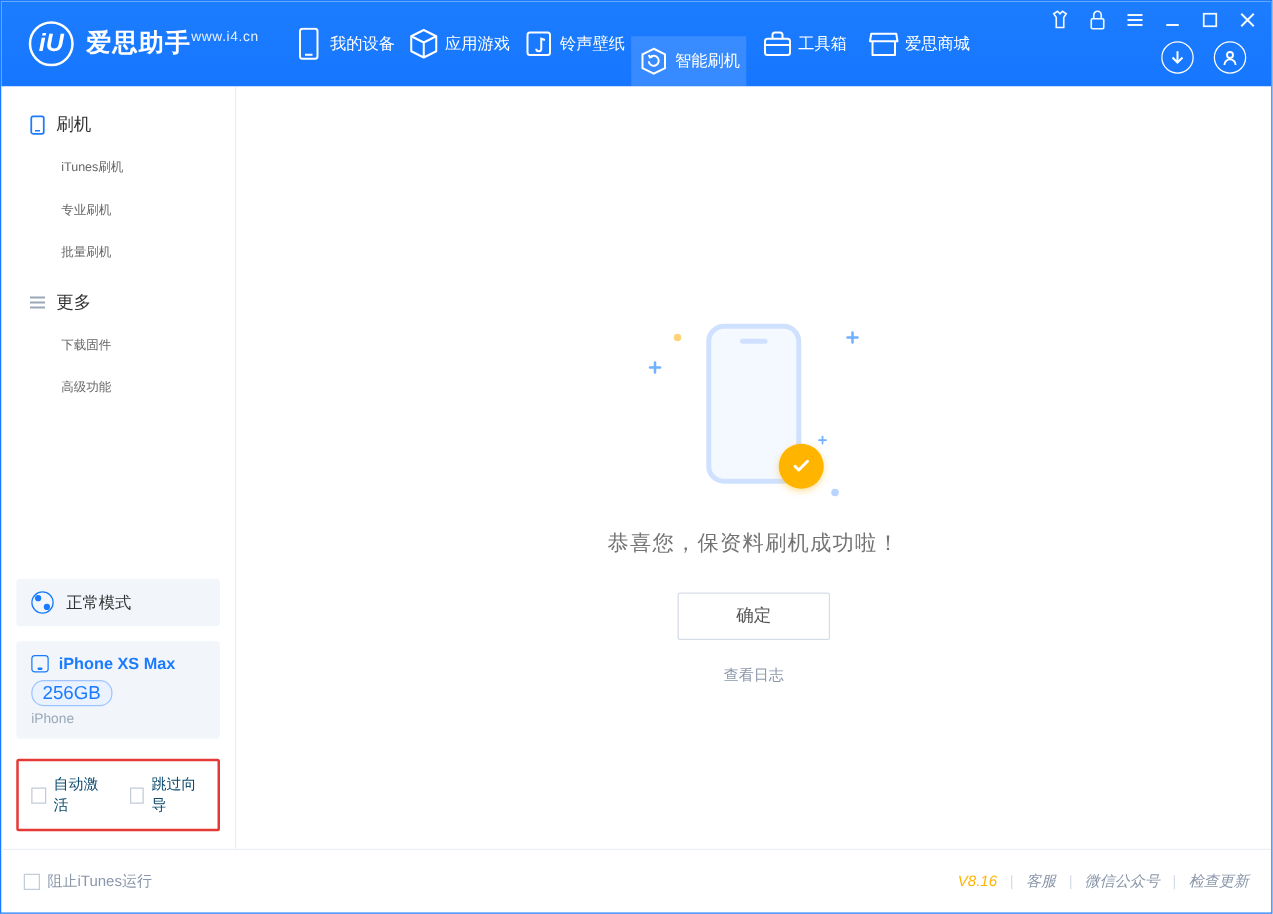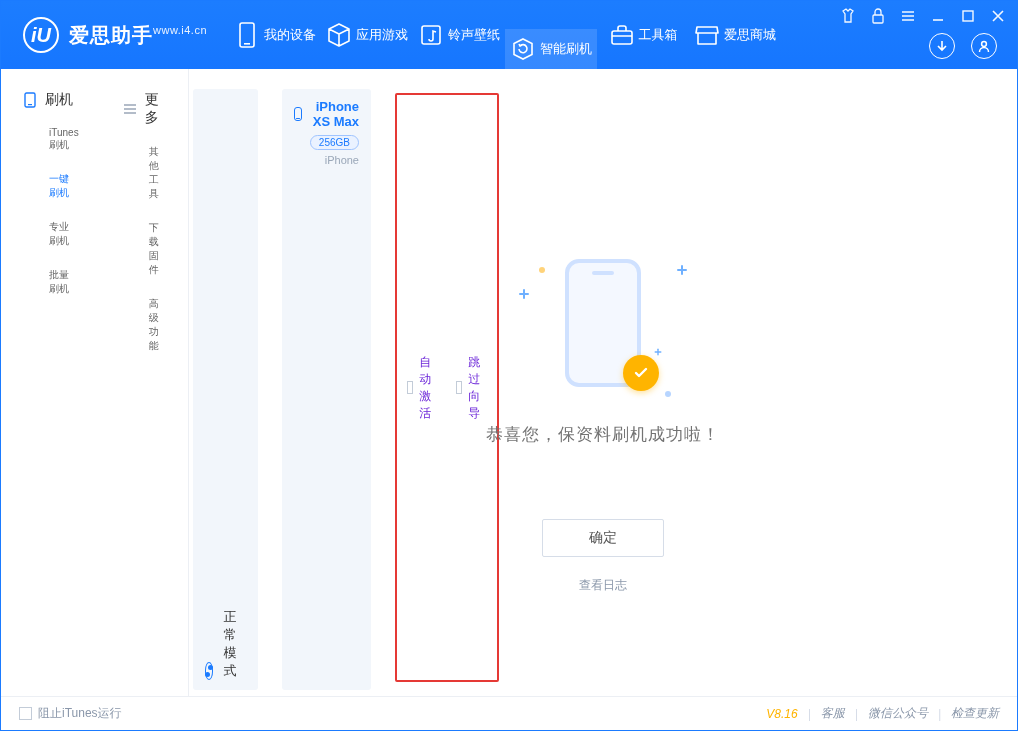--- a/index.html
+++ b/index.html
@@ -16,63 +16,63 @@
 .tab { width: 92px; display: flex; flex-direction: row; align-items: center; justify-content: center; gap: 4px; font-size: 13px; cursor: pointer; position: relative; }
 .tab.active { background: rgba(255,255,255,0.14); margin-top: 28px; }
 .tab-icon { width: 26px; height: 26px; display: flex; align-items: center; justify-content: center; }
 .win-controls { position: absolute; top: 6px; right: 10px; display: flex; gap: 12px; align-items: center; }
 .win-controls .wc { width: 18px; height: 18px; display: flex; align-items: center; justify-content: center; cursor: pointer; opacity: .95; }
 .right-icons { position: absolute; bottom: 10px; right: 20px; display: flex; gap: 16px; }
 .right-icons .ri { width: 26px; height: 26px; border: 1.6px solid #fff; border-radius: 50%; display: flex; align-items: center; justify-content: center; cursor: pointer; }
 
 
 .body { flex: 1; display: flex; min-height: 0; }
-.sidebar { width: 188px; border-right: 1px solid #eceff4; display: flex; padding-top: 14px; }
+.sidebar { width: 188px; border-right: 1px solid #eceff4; display: flex; flex-direction: column; padding-top: 14px; }
 .side-section { padding: 0 0 6px 0; }
 .side-head { display: flex; align-items: center; gap: 8px; padding: 8px 22px; font-size: 14px; color: #333; font-weight: 500; }
 .side-head .sh-icon { width: 14px; height: 14px; display: flex; align-items: center; justify-content: center; color: #7a8aa2; }
 .side-item { padding: 10px 22px 10px 48px; font-size: 10px; color: #666; cursor: pointer; }
 .side-item.active { color: #1B7BFF; }
 .sidebar-spacer { flex: 1; }
 .mode-card, .device-card { margin: 6px 12px; background: #f2f6fb; border-radius: 3px; padding: 10px 12px; }
 .mode-card { display: flex; align-items: flex-end; gap: 10px; color: #333; font-size: 13px; }
 .mode-icon { width: 18px; height: 18px; border-radius: 50%; border: 1.6px solid #1B7BFF; position: relative; }
 .mode-icon::before, .mode-icon::after { content:""; position:absolute; width:5px; height:5px; border-radius:50%; background:#1B7BFF; }
 .mode-icon::before { left:2px; top:2px; }
 .mode-icon::after { right:2px; bottom:2px; }
-.device-card { color: #1B7BFF; font-size: 13px; text-align: right; }
+.device-card { color: #1B7BFF; font-size: 13px; }
 .device-row1 { display:flex; align-items:center; gap:8px; font-weight:600; }
 .device-phone-icon { width:14px; height:14px; border:1.6px solid #1B7BFF; border-radius:3px; position:relative; }
 .device-phone-icon::after { content:""; position:absolute; bottom:1px; left:50%; transform:translateX(-50%); width:4px; height:1.5px; background:#1B7BFF; border-radius:1px; }
-.device-badge { display:inline-block; margin-top:6px; padding:1px 8px; border:1px solid #9fc4ff; border-radius:10px; font-size:10px; color:#1B7BFF; background:#eaf2ff; }
+.device-badge { display:inline-block; margin-top:6px; padding:1px 8px; border:1px solid #9fc4ff; border-radius:10px; font-size:15px; color:#1B7BFF; background:#eaf2ff; }
 .device-sub { margin-top:4px; font-size:11px; color:#9aa7b8; }
 .checkbar { margin: 10px 12px 14px 12px; border: 2px solid #E53935; border-radius:2px; padding: 10px 10px; display:flex; gap:18px; align-items:center; }
-.chk { display:flex; align-items:center; gap:6px; font-size:12px; color:#6d28d9; cursor:pointer; }
+.chk { display:flex; align-items:center; gap:6px; font-size:12px; color:#0c4a6e; cursor:pointer; }
 .chk-box { width:13px; height:13px; border:1px solid #c3ccd8; background:#fff; }
 
 
 .main { flex:1; display:flex; flex-direction:column; align-items:center; justify-content:flex-start; padding-top: 190px; }
 .illus { width: 180px; height: 140px; position: relative; margin-bottom: 24px; }
 .phone { position:absolute; left:50%; top:0; transform:translateX(-50%); width:76px; height:128px; border:4px solid #cfe1ff; border-radius:14px; background:#f4f8ff; }
 .phone::before { content:""; position:absolute; top:8px; left:50%; transform:translateX(-50%); width:22px; height:4px; background:#cfe1ff; border-radius:2px; }
 .check { position:absolute; right:34px; bottom:8px; width:36px; height:36px; background:#FFB400; border-radius:50%; display:flex; align-items:center; justify-content:center; box-shadow:0 2px 6px rgba(255,180,0,.4); }
 .sparkle { position:absolute; width:10px; height:10px; }
 .sparkle::before,.sparkle::after { content:""; position:absolute; background:#6fb0ff; }
 .sparkle::before { left:4px; top:0; width:2px; height:10px; border-radius:1px; }
 .sparkle::after { top:4px; left:0; height:2px; width:10px; border-radius:1px; }
 .sp1 { left:6px; top:30px; } .sp2 { right:6px; top:6px; } .sp3 { right:30px; bottom:42px; transform:scale(.7); }
 .dot { position:absolute; width:6px; height:6px; border-radius:50%; }
 .d1 { left:26px; top:8px; background:#ffd37a; }
 .d2 { right:22px; bottom:2px; background:#b7d5ff; }
 .success-text { font-size:17px; color:#737373; letter-spacing:1px; margin-bottom:28px; }
-.ok-btn { padding: 9px 46px; border:1px solid #d6dde8; background:#fff; font-size:14px; color:#555; cursor:pointer; border-radius:2px;margin-top:45px; }
+.ok-btn { padding: 9px 46px; border:1px solid #d6dde8; background:#fff; font-size:14px; color:#555; cursor:pointer; border-radius:2px; }
 .log-link { margin-top:20px; font-size:12px; color:#8a97aa; cursor:pointer; }
 
 
-.footer { height:34px; border-top:1px solid #eceff4; display:flex; align-items:center; padding:0 18px; font-size:12px; color:#8a97aa; }
+.footer { height:51px; border-top:1px solid #eceff4; display:flex; align-items:center; padding:0 18px; font-size:12px; color:#8a97aa; }
 .footer .chk { color:#8a97aa; }
 .footer-spacer { flex:1; }
 .footer-right { display:flex; align-items:center; gap:10px;font-style:italic; }
 .f-sep { color:#d6dde8; }
 .f-link { cursor:pointer; }
 .ver { color:#FFB400; font-weight:500; }
 </style>
 </head>
 <body>
 
@@ -196,35 +196,33 @@
       <div class="side-head">
         <span class="sh-icon">
             <svg width="12" height="16" viewBox="0 0 12 16">
               <rect x="1" y="1" width="10" height="14" rx="1.5" fill="none" stroke="#1B7BFF" stroke-width="1.4"></rect>
               <rect x="4" y="12" width="4" height="1.2" fill="#1B7BFF"></rect>
             </svg>
           </span>
         <span>刷机</span>
       </div>
       <div class="side-item">iTunes刷机</div>
-      <div class="side-item active">一键刷机</div>
       <div class="side-item">专业刷机</div>
       <div class="side-item">批量刷机</div>
     </div>
 
     <div class="side-section">
       <div class="side-head">
         <span class="sh-icon">
             <svg width="14" height="12" viewBox="0 0 14 12">
               <path d="M1 2 h12 M1 6 h12 M1 10 h12" stroke="#9aa7b8" stroke-width="1.5"></path>
             </svg>
           </span>
         <span>更多</span>
       </div>
-      <div class="side-item">其他工具</div>
       <div class="side-item">下载固件</div>
       <div class="side-item">高级功能</div>
     </div>
 
     <div class="sidebar-spacer"></div>
 
     <div class="mode-card">
       <span class="mode-icon"></span>
       <span>正常模式</span>
     </div>

